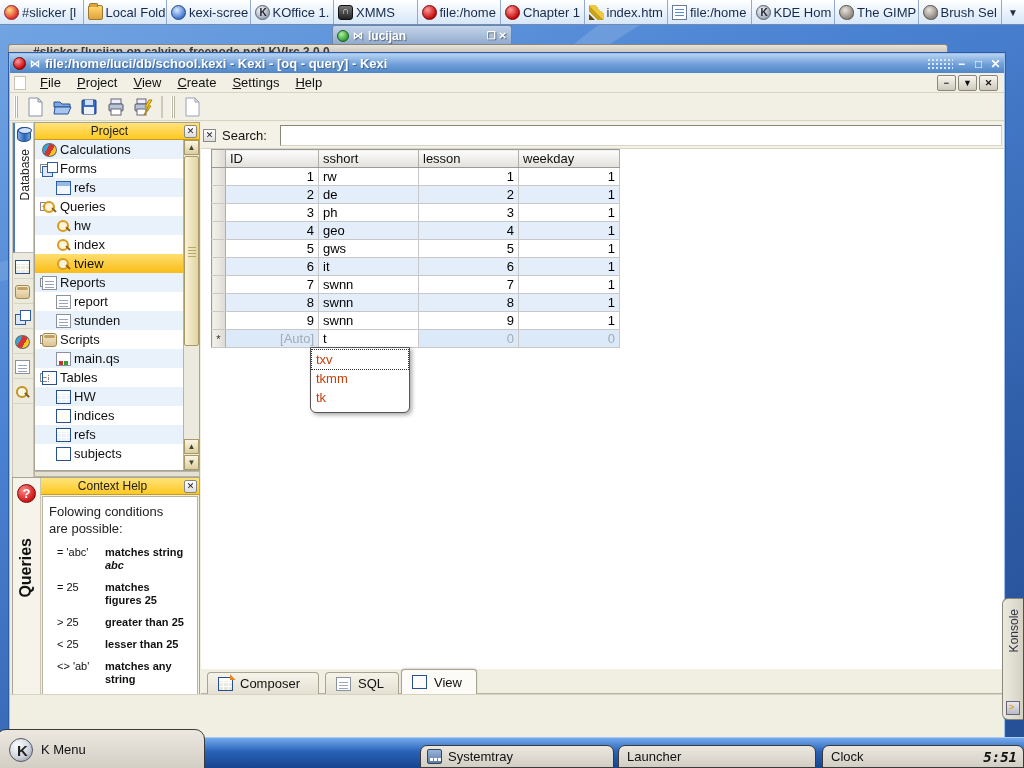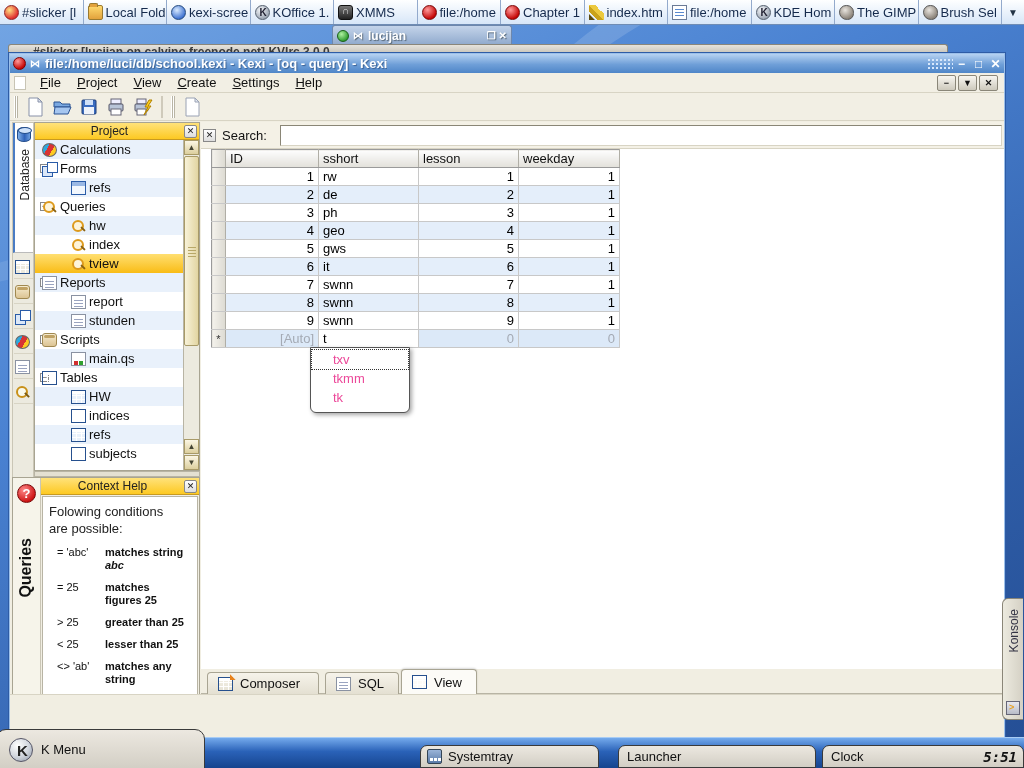--- a/index.html
+++ b/index.html
@@ -106,21 +106,21 @@
   .yhdr{height:17px;display:flex;align-items:center;background:linear-gradient(#ffe27a,#fdc922);border-bottom:1px solid #c89a20;
      font-size:12px;color:#222;}
   .yhdr .cap{flex:1;text-align:center;}
   .xbtn{width:13px;height:13px;margin-right:2px;background:linear-gradient(#fff,#ddd);border:1px solid #888;border-radius:2px;
      font-size:9px;line-height:11px;text-align:center;color:#222;}
   #tree{position:absolute;left:0;top:17px;right:16px;bottom:0;overflow:hidden;background:#fff;}
   .trow{height:19px;display:flex;align-items:center;font-size:13px;color:#111;position:relative;white-space:nowrap;}
   .trow.alt{background:#e9f1fb;}
   .trow.sel{background:linear-gradient(#ffdf71,#f9bc16);}
   .d1{padding-left:7px;}
-  .d2{padding-left:36px;}
+  .d2{padding-left:21px;}
   .expander{position:absolute;left:5px;top:5px;width:9px;height:9px;background:#fff;border:1px solid #888;
      font-size:9px;line-height:7px;text-align:center;color:#333;}
   #treescroll{position:absolute;right:0;top:17px;width:16px;bottom:0;background:#eceadf;border-left:1px solid #b8b4a4;}
   .sbtn{position:absolute;left:0;width:15px;height:15px;background:linear-gradient(#fbf6e4,#dccf9e);border:1px solid #a89a68;
      font-size:8px;text-align:center;line-height:14px;color:#443;}
   #thumb{position:absolute;left:0;top:16px;width:15px;height:190px;background:linear-gradient(90deg,#f8f2d8,#e2d5a2);border:1px solid #a89a68;border-radius:2px;}
   #thumb::after{content:"";position:absolute;left:3px;top:50%;margin-top:-6px;width:8px;height:12px;
      background:repeating-linear-gradient(0deg,#b8a868 0 1px,transparent 1px 3px);}
 
   
@@ -154,21 +154,21 @@
   #grid th{background:linear-gradient(#fdfdfd,#e2e0da);border-right:1px solid #b0aea6;border-bottom:1px solid #9a9a9a;text-align:left;color:#111;}
   #grid .rh{background:linear-gradient(90deg,#f4f2ec,#dcdad2);border-right:1px solid #b0aea6;padding:0;text-align:center;color:#333;font-size:11px;}
   .c-id,.c-num{text-align:right;}
   tr.alt td{background:#e4eefa;}
   tr.insert td{background:#dce9f8;color:#a4aab4;}
   tr.insert td.edit{background:#fff;color:#000;text-align:left;}
   .auto{color:#a4aab4;}
 
   #dropdown{position:absolute;left:301px;top:294px;width:100px;height:66px;background:#fff;border:1px solid #555;
      border-radius:0 0 6px 6px;box-shadow:2px 2px 4px rgba(0,0,0,.35);font-size:13px;padding-top:2px;}
-  .ditem{height:19px;line-height:19px;padding:0 21px;margin:0 1px;color:#ec4899;}
+  .ditem{height:19px;line-height:19px;padding:0 4px;margin:0 1px;color:#c2410c;}
   .ditem.focus{outline:1px dotted #333;}
 
   
   #tabbar{position:absolute;left:192px;top:616px;width:803px;height:25px;background:#f1eee2;border-bottom:1px solid #b8b4a4;}
   .vtab{position:absolute;top:3px;height:22px;display:flex;align-items:center;gap:4px;padding:0 10px;
      background:linear-gradient(#f6f3ea,#e4e0d2);border:1px solid #a8a492;border-bottom:none;border-radius:4px 4px 0 0;font-size:13px;color:#111;}
   .vtab.active{top:0;height:25px;background:#fcfbf7;box-shadow:0 -1px 2px rgba(0,0,0,.15);z-index:2;}
   .pencil{position:absolute;right:-2px;top:-2px;width:0;height:0;border:4px solid transparent;border-top-color:#e8821a;transform:rotate(45deg);}
 
   #statusbar{position:absolute;left:1px;top:641px;width:994px;height:43px;background:#f1eee2;border-top:1px solid #d8d4c4;}
@@ -180,21 +180,21 @@
   .i-konsole{position:absolute;left:3px;bottom:4px;width:14px;height:14px;background:linear-gradient(#e8e8ee,#b8bcc8);border:1px solid #667;}
   .i-konsole::after{content:">";position:absolute;left:2px;top:0;font-size:9px;font-weight:bold;color:#e8a020;}
 
   
   #btb{position:absolute;left:0;top:737px;width:1024px;height:31px;
      background:linear-gradient(#74aaec,#2a62b8 45%,#16448e);border-top:1px solid #a8ccf4;}
   .card{position:absolute;background:linear-gradient(#ece8e0,#d2cec4);border:1px solid #3a3a3a;display:flex;align-items:center;font-size:13px;color:#111;}
   #kmenu{left:-4px;top:729px;width:209px;height:41px;border-radius:10px 10px 0 0;padding-left:12px;gap:8px;}
   .i-kmenu{width:24px;height:24px;border-radius:50%;background:radial-gradient(circle at 35% 30%,#fff,#cfd4dc 55%,#8a94a4);border:1px solid #556;position:relative;}
   .i-kmenu::after{content:"K";position:absolute;left:7px;top:3px;font-weight:bold;font-size:15px;color:#222;}
-  #systray{left:420px;top:745px;width:179px;height:23px;border-radius:7px 7px 0 0;padding-left:6px;gap:6px;}
+  #systray{left:420px;top:745px;width:194px;height:23px;border-radius:7px 7px 0 0;padding-left:6px;gap:6px;}
   .i-tray{width:15px;height:15px;background:linear-gradient(#9ab4d8,#5a7aa8);border:1px solid #345;border-radius:2px;position:relative;}
   .i-tray::after{content:"";position:absolute;left:2px;top:8px;width:3px;height:3px;background:#fff;box-shadow:4px 0 0 #fff,8px 0 0 #fff;}
   #launcher{left:618px;top:745px;width:198px;height:23px;border-radius:7px 7px 0 0;padding-left:8px;}
   #clockcard{left:822px;top:745px;width:202px;height:23px;border-radius:7px 7px 0 0;padding:0 6px 0 8px;}
   #clocktime{margin-left:auto;font-family:"DejaVu Sans Mono",monospace;font-weight:bold;font-style:italic;font-size:14px;color:#111;}
 </style>
 </head>
 <body>
 
 <div id="desktop">

